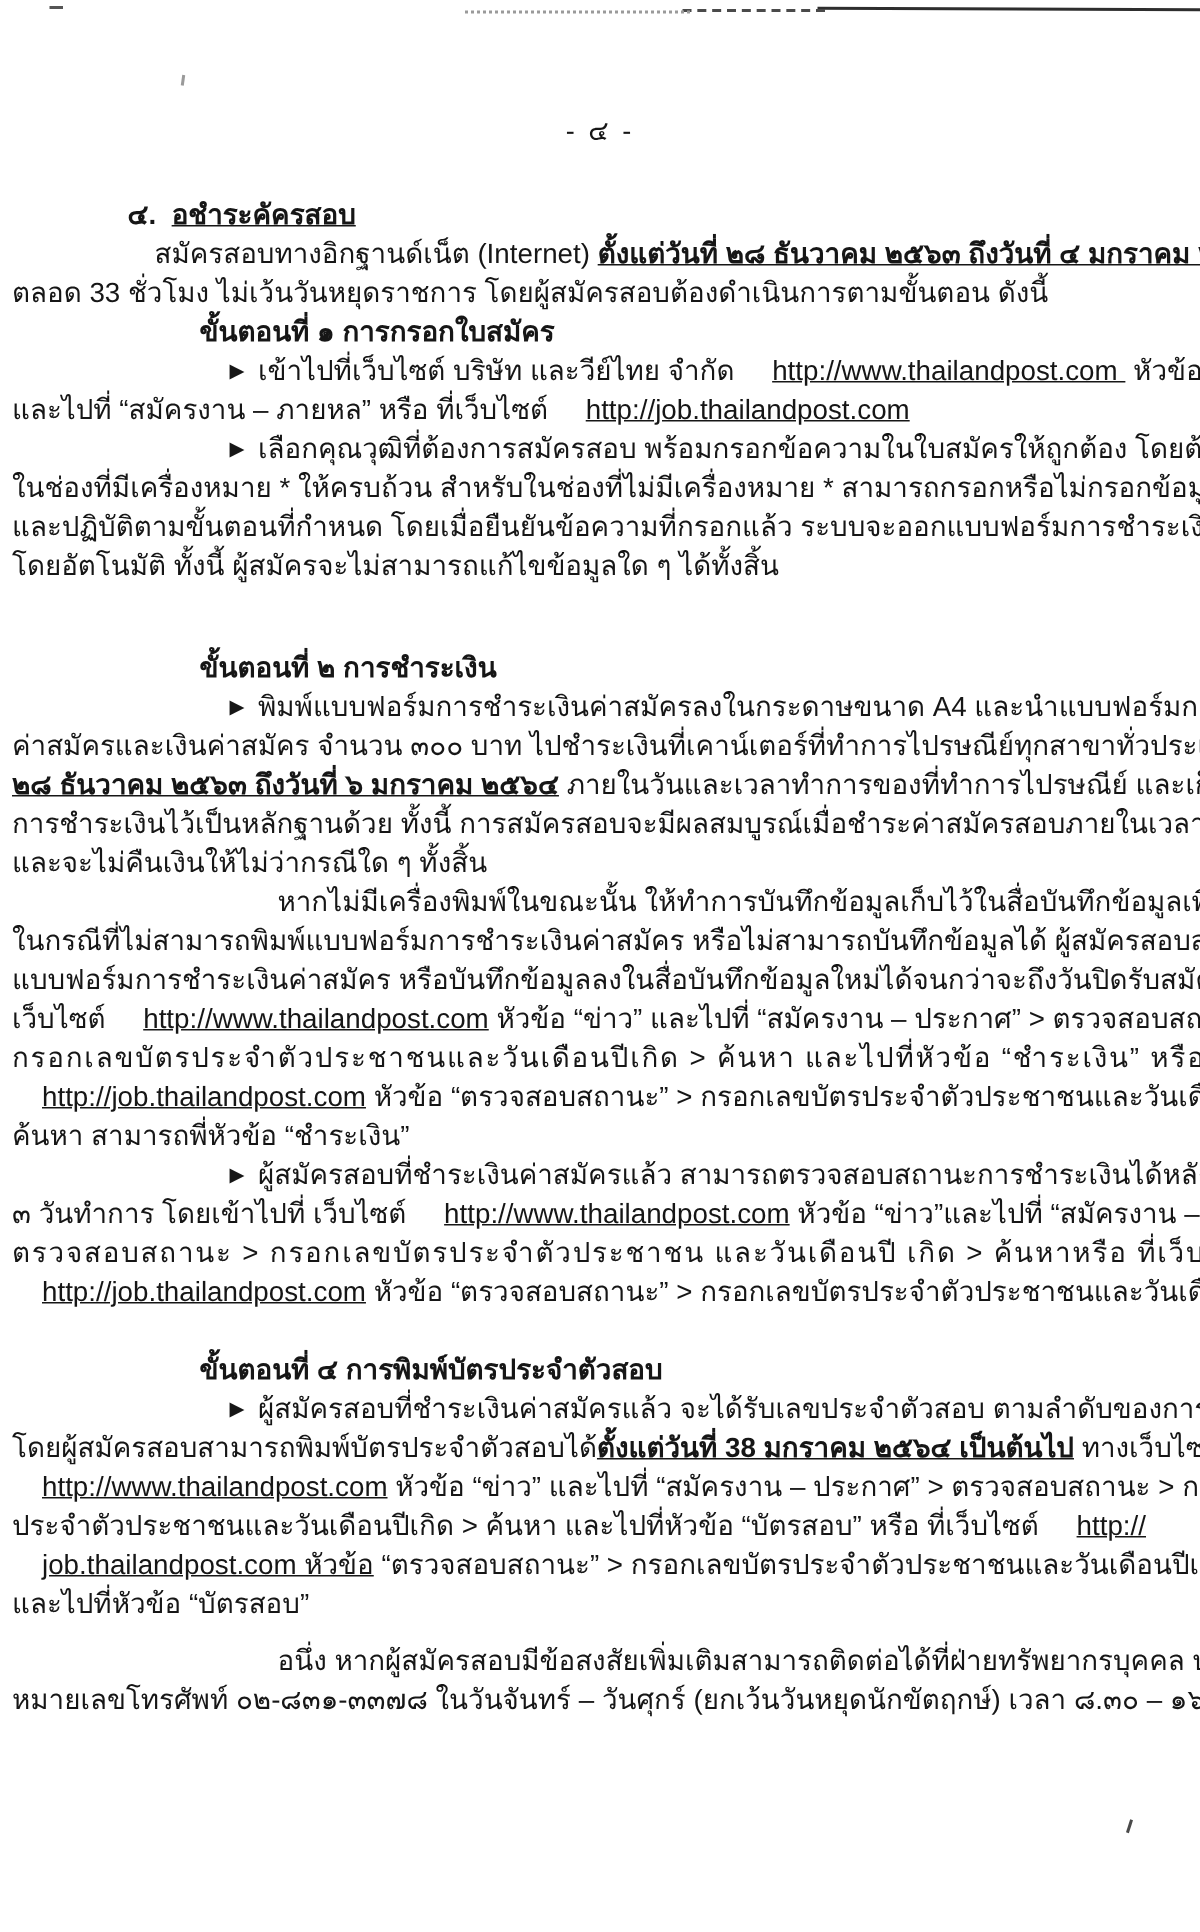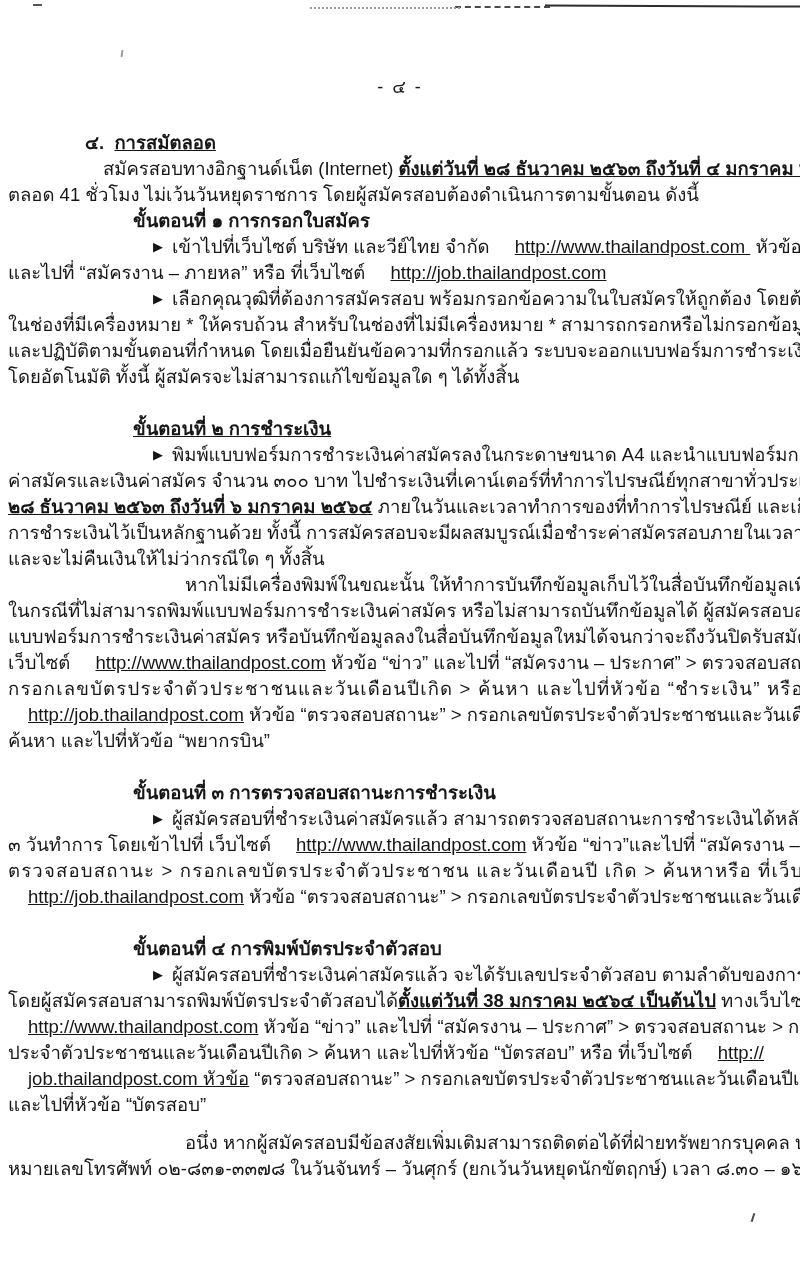--- a/index.html
+++ b/index.html
@@ -55,44 +55,43 @@
   <div class="artifact a-topdash"></div>
   <div class="artifact a-topdots"></div>
   <div class="artifact a-tlmark"></div>
   <div class="artifact a-speck"></div>
   <div class="artifact a-comma"></div>
 
   <div class="page-number">- ๔ -</div>
 
   <div class="content">
 
-  <div class="line ih"><span class="seg b">๔.&nbsp;&nbsp;</span><span class="seg bu">การสมัตลอด</span></div>
+  <div class="line ih"><span class="seg b">๔.&nbsp;&nbsp;</span><span class="seg bu">อชำระคัครสอบ</span></div>
       <div class="line i1"><span class="seg n">สมัครสอบทางอิกฐานด์เน็ต (Internet) </span><span class="seg bu">ตั้งแต่วันที่ ๒๘ ธันวาคม ๒๕๖๓ ถึงวันที่ ๔ มกราคม ๒๕๖๔</span></div>
-      <div class="line i0"><span class="seg n">ตลอด 41 ชั่วโมง ไม่เว้นวันหยุดราชการ โดยผู้สมัครสอบต้องดำเนินการตามขั้นตอน ดังนี้</span></div>
+      <div class="line i0"><span class="seg n">ตลอด 33 ชั่วโมง ไม่เว้นวันหยุดราชการ โดยผู้สมัครสอบต้องดำเนินการตามขั้นตอน ดังนี้</span></div>
       <div class="line i2"><span class="seg b">ขั้นตอนที่ ๑ การกรอกใบสมัคร</span></div>
       <div class="line i3"><span class="seg tri">▶</span><span class="seg n">เข้าไปที่เว็บไซต์ บริษัท และวีย์ไทย จำกัด </span><span class="seg u">http://www.thailandpost.com </span><span class="seg n"> หัวข้อ “ข่าว”</span></div>
       <div class="line i0"><span class="seg n">และไปที่ “สมัครงาน – ภายหล” หรือ ที่เว็บไซต์ </span><span class="seg u">http://job.thailandpost.com</span></div>
       <div class="line i3"><span class="seg tri">▶</span><span class="seg n">เลือกคุณวุฒิที่ต้องการสมัครสอบ พร้อมกรอกข้อความในใบสมัครให้ถูกต้อง โดยต้องกรอกข้อมูล</span></div>
       <div class="line i0"><span class="seg n">ในช่องที่มีเครื่องหมาย * ให้ครบถ้วน สำหรับในช่องที่ไม่มีเครื่องหมาย * สามารถกรอกหรือไม่กรอกข้อมูลนั้นก็ได้</span></div>
       <div class="line i0"><span class="seg n">และปฏิบัติตามขั้นตอนที่กำหนด โดยเมื่อยืนยันข้อความที่กรอกแล้ว ระบบจะออกแบบฟอร์มการชำระเงินค่าสมัครให้</span></div>
       <div class="line i0"><span class="seg n">โดยอัตโนมัติ ทั้งนี้ ผู้สมัครจะไม่สามารถแก้ไขข้อมูลใด ๆ ได้ทั้งสิ้น</span></div>
-      <div class="line i2" style="margin-top: 26px; text-decoration: underline;"><span class="seg b">ขั้นตอนที่ ๒ การชำระเงิน</span></div>
+      <div class="line i2" style="margin-top: 42px;"><span class="seg b">ขั้นตอนที่ ๒ การชำระเงิน</span></div>
       <div class="line i3"><span class="seg tri">▶</span><span class="seg n">พิมพ์แบบฟอร์มการชำระเงินค่าสมัครลงในกระดาษขนาด A4 และนำแบบฟอร์มการชำระเงิน</span></div>
       <div class="line i0"><span class="seg n">ค่าสมัครและเงินค่าสมัคร จำนวน ๓๐๐ บาท ไปชำระเงินที่เคาน์เตอร์ที่ทำการไปรษณีย์ทุกสาขาทั่วประเทศ </span></div>
       <div class="line i0"><span class="seg bu">๒๘ ธันวาคม ๒๕๖๓ ถึงวันที่ ๖ มกราคม ๒๕๖๔</span><span class="seg n"> ภายในวันและเวลาทำการของที่ทำการไปรษณีย์ และเก็บใบเสร็จ</span></div>
       <div class="line i0"><span class="seg n">การชำระเงินไว้เป็นหลักฐานด้วย ทั้งนี้ การสมัครสอบจะมีผลสมบูรณ์เมื่อชำระค่าสมัครสอบภายในเวลาที่กำหนด</span></div>
       <div class="line i0"><span class="seg n">และจะไม่คืนเงินให้ไม่ว่ากรณีใด ๆ ทั้งสิ้น</span></div>
       <div class="line i4"><span class="seg n">หากไม่มีเครื่องพิมพ์ในขณะนั้น ให้ทำการบันทึกข้อมูลเก็บไว้ในสื่อบันทึกข้อมูลเพื่อนำไปพิมพ์ภายหลัง</span></div>
       <div class="line i0"><span class="seg n">ในกรณีที่ไม่สามารถพิมพ์แบบฟอร์มการชำระเงินค่าสมัคร หรือไม่สามารถบันทึกข้อมูลได้ ผู้สมัครสอบสามารถเข้าไปพิมพ์</span></div>
       <div class="line i0"><span class="seg n">แบบฟอร์มการชำระเงินค่าสมัคร หรือบันทึกข้อมูลลงในสื่อบันทึกข้อมูลใหม่ได้จนกว่าจะถึงวันปิดรับสมัคร โดยเข้าไปที่</span></div>
       <div class="line i0"><span class="seg n">เว็บไซต์ </span><span class="seg u">http://www.thailandpost.com</span><span class="seg n"> หัวข้อ “ข่าว” และไปที่ “สมัครงาน – ประกาศ” &gt; ตรวจสอบสถานะ &gt;</span></div>
       <div class="line i0 ls"><span class="seg n">กรอกเลขบัตรประจำตัวประชาชนและวันเดือนปีเกิด &gt; ค้นหา และไปที่หัวข้อ “ชำระเงิน” หรือ ที่เว็บไซต์</span></div>
       <div class="line i0"><span class="seg u">http://job.thailandpost.com</span><span class="seg n"> หัวข้อ “ตรวจสอบสถานะ” &gt; กรอกเลขบัตรประจำตัวประชาชนและวันเดือนปีเกิด &gt;</span></div>
-      <div class="line i0"><span class="seg n">ค้นหา และไปที่หัวข้อ “พยากรบิน”</span></div>
-      <div class="line i2" style="margin-top: 26px;"><span class="seg b">ขั้นตอนที่ ๓ การตรวจสอบสถานะการชำระเงิน</span></div>
+      <div class="line i0"><span class="seg n">ค้นหา สามารถพี่หัวข้อ “ชำระเงิน”</span></div>
       <div class="line i3"><span class="seg tri">▶</span><span class="seg n">ผู้สมัครสอบที่ชำระเงินค่าสมัครแล้ว สามารถตรวจสอบสถานะการชำระเงินได้หลังจากชำระเงินแล้ว</span></div>
       <div class="line i0"><span class="seg n">๓ วันทำการ โดยเข้าไปที่ เว็บไซต์ </span><span class="seg u">http://www.thailandpost.com</span><span class="seg n"> หัวข้อ “ข่าว”และไปที่ “สมัครงาน – ประกาศ” &gt;</span></div>
       <div class="line i0 ls"><span class="seg n">ตรวจสอบสถานะ &gt; กรอกเลขบัตรประจำตัวประชาชน และวันเดือนปี เกิด &gt; ค้นหาหรือ ที่เว็บไซต์</span></div>
       <div class="line i0"><span class="seg u">http://job.thailandpost.com</span><span class="seg n"> หัวข้อ “ตรวจสอบสถานะ” &gt; กรอกเลขบัตรประจำตัวประชาชนและวันเดือนปี เกิด &gt; ค้นหา</span></div>
       <div class="line i2" style="margin-top: 26px;"><span class="seg b">ขั้นตอนที่ ๔ การพิมพ์บัตรประจำตัวสอบ</span></div>
       <div class="line i3"><span class="seg tri">▶</span><span class="seg n">ผู้สมัครสอบที่ชำระเงินค่าสมัครแล้ว จะได้รับเลขประจำตัวสอบ ตามลำดับของการชำระค่าสมัคร</span></div>
       <div class="line i0"><span class="seg n">โดยผู้สมัครสอบสามารถพิมพ์บัตรประจำตัวสอบได้</span><span class="seg bu">ตั้งแต่วันที่ 38 มกราคม ๒๕๖๔ เป็นต้นไป</span><span class="seg n"> ทางเว็บไซต์</span></div>
       <div class="line i0"><span class="seg u">http://www.thailandpost.com</span><span class="seg n"> หัวข้อ “ข่าว” และไปที่ “สมัครงาน – ประกาศ” &gt; ตรวจสอบสถานะ &gt; กรอกเลขบัตร</span></div>
       <div class="line i0"><span class="seg n">ประจำตัวประชาชนและวันเดือนปีเกิด &gt; ค้นหา และไปที่หัวข้อ “บัตรสอบ” หรือ ที่เว็บไซต์ </span><span class="seg u">http://</span></div>
       <div class="line i0"><span class="seg u">job.thailandpost.com หัวข้อ</span><span class="seg n"> “ตรวจสอบสถานะ” &gt; กรอกเลขบัตรประจำตัวประชาชนและวันเดือนปีเกิด &gt; ค้นหา</span></div>

